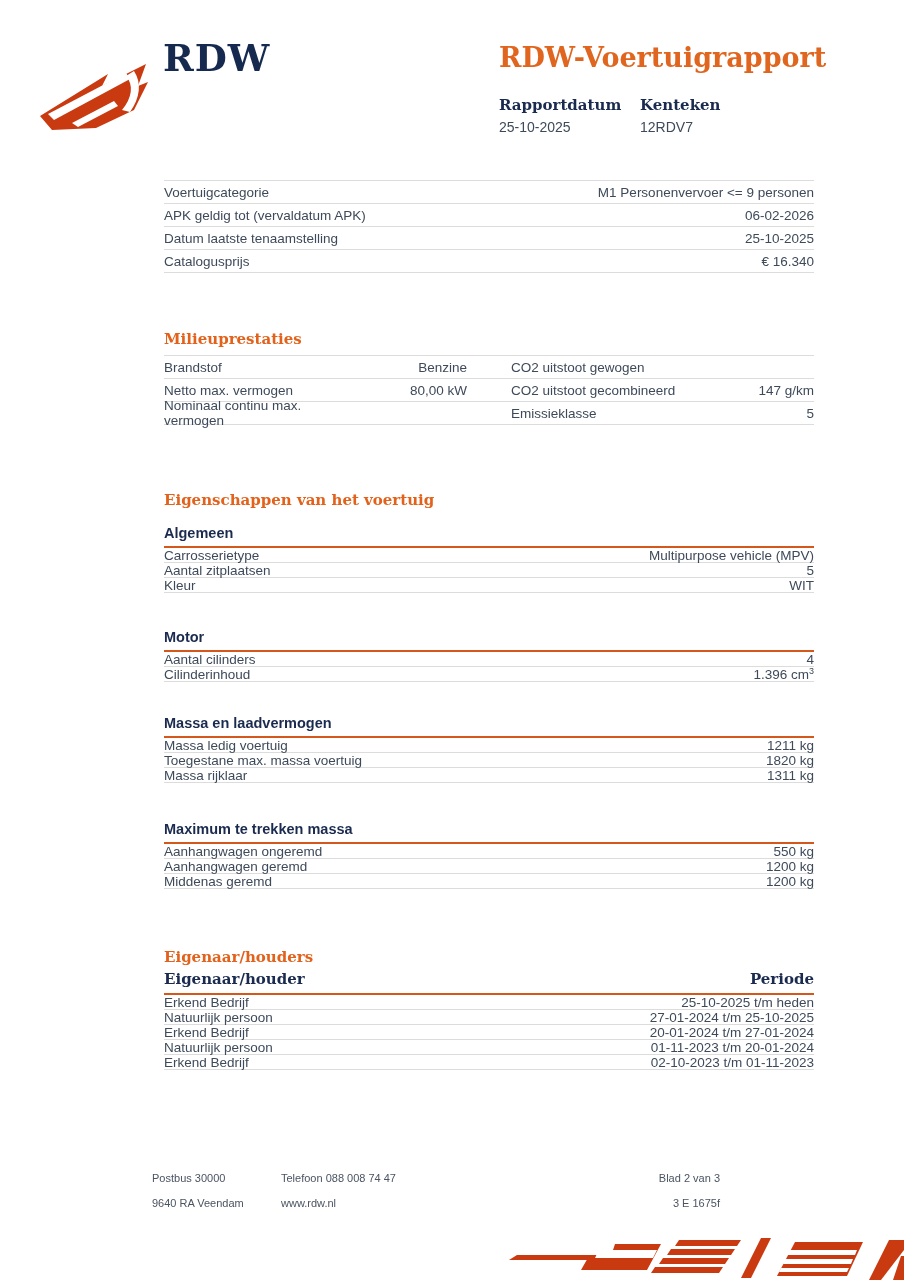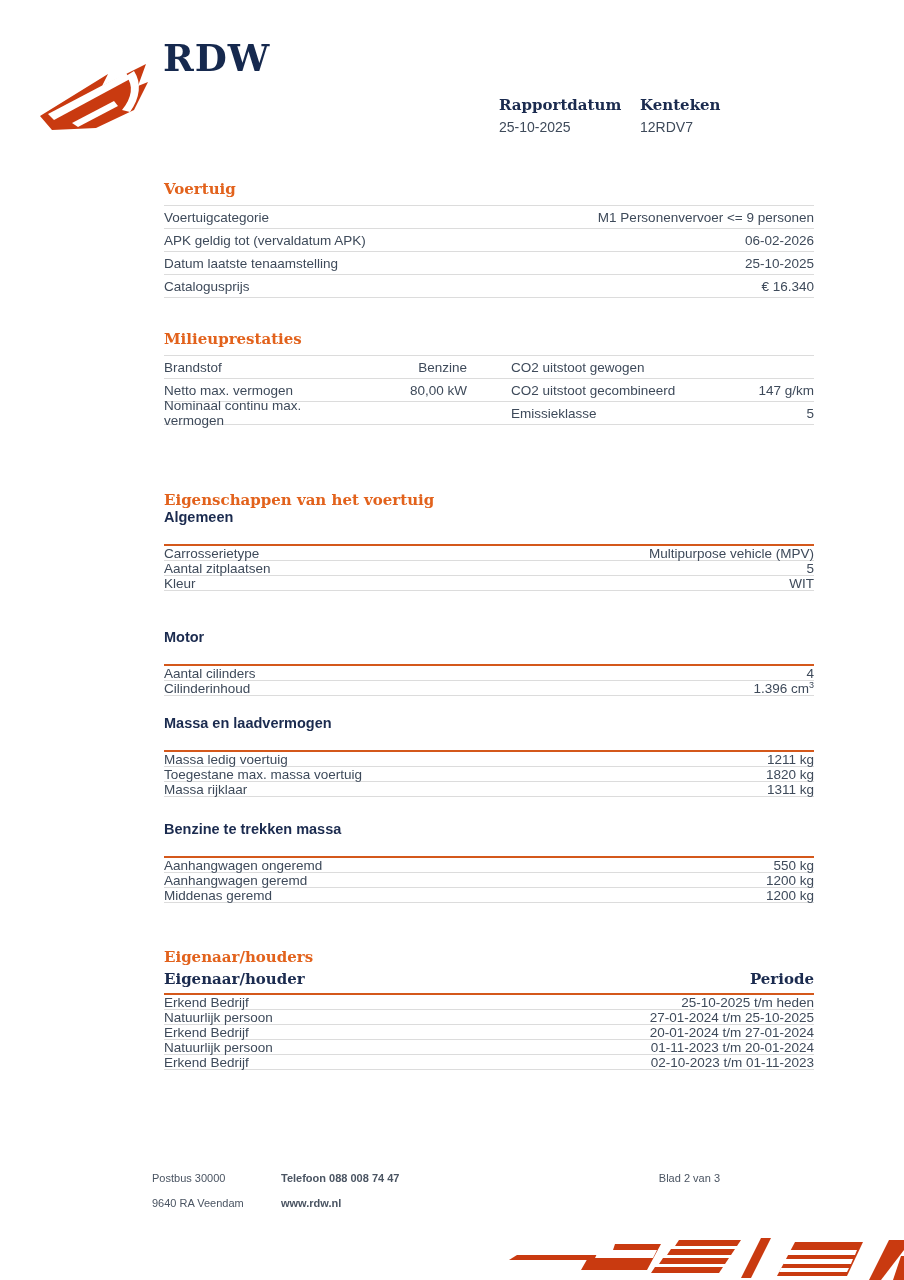--- a/index.html
+++ b/index.html
@@ -34,21 +34,21 @@
   .mx1 { left: 499px; } .mx2 { left: 640px; }
 
   
   .section { position: absolute; left: 164px; width: 650px; }
   .sec-heading {
     font-family: "DejaVu Serif", serif; font-weight: bold;
     font-size: 15px; color: #E2621C; margin-bottom: 7px;
   }
   .sub-title {
     font-size: 14.5px; font-weight: bold; color: #1B2B4F;
-    padding-bottom: 19px; border-bottom: 2px solid #D4581B;
+    padding-bottom: 5px; border-bottom: 2px solid #D4581B;
   }
   .rows { width: 100%; }
   .rows.topline { border-top: 1px solid #DCDCDC; }
   .row {
     display: flex; justify-content: space-between; align-items: center;
     height: 15px; border-bottom: 1px solid #DCDCDC;
     font-size: 13.5px; color: #3E4A5A;
   }
   .row.tall { height: 23px; }
   .lbl { white-space: nowrap; }
@@ -66,46 +66,46 @@
   
   .owner-head {
     display: flex; justify-content: space-between; align-items: baseline;
     font-family: "DejaVu Serif", serif; font-weight: bold;
     font-size: 15px; color: #1B2B4F;
     padding-bottom: 5px; border-bottom: 2px solid #D4581B;
   }
 
   
   .footer-line { position: absolute; font-size: 11px; color: #4A5462; }
-  .f-c1 { left: 152px; } .f-c2 { left: 281px; font-weight: bold; }
+  .f-c1 { left: 152px; } .f-c2 { left: 281px; }
   .f-right { left: 164px; width: 556px; text-align: right; }
   .fy1 { top: 1172px; } .fy2 { top: 1197px; }
 
   .bottom-art { position: absolute; right: 0; bottom: 0; width: 395px; height: 44px; }
 </style>
 </head>
 <body>
 
 <div class="page">
 
   <svg class="logo-flag" viewBox="0 0 112 84" aria-hidden="true">
     <path d="M2,64 L70,22 L64,34 L108,12 L100,34 L110,30 L96,58 L58,76 L14,78 Z" fill="#C93A10"></path>
     <path d="M10,62 L88,21 L92,27 L16,68 Z" fill="#ffffff"></path>
     <path d="M34,71 L76,49 L80,54 L40,75 Z" fill="#ffffff"></path>
     <path d="M88,24 C96,33 94,46 84,58 L92,60 C102,46 104,31 96,19 Z" fill="#ffffff"></path>
   </svg>
   <div class="logo-word">RDW</div>
 
+  <div class="doc-title">RDW-Voertuigrapport</div>
   <div class="meta-label mx1">Rapportdatum</div>
   <div class="meta-label mx2">Kenteken</div>
   <div class="meta-value mx1">25-10-2025</div>
   <div class="meta-value mx2">12RDV7</div>
 
   <div class="section" style="top:180px">
-    <div class="sec-heading">Voertuig</div>
     <div class="rows topline">
       <div class="row tall">
         <span class="lbl">Voertuigcategorie</span>
         <span class="val">M1 Personenvervoer &lt;= 9 personen</span>
       </div>
       <div class="row tall">
         <span class="lbl">APK geldig tot (vervaldatum APK)</span>
         <span class="val">06-02-2026</span>
       </div>
       <div class="row tall">
@@ -137,21 +137,21 @@
       <div class="row2">
         <span class="c-llbl">Nominaal continu max. vermogen</span>
         <span class="c-lval"></span>
         <span class="c-rlbl">Emissieklasse</span>
         <span class="c-rval">5</span>
       </div>
     </div>
   </div>
 
   <div class="section" style="top:491px">
-    <div class="sec-heading" style="margin-bottom:0">Eigenschappen van het voertuig</div>
+    <div class="sec-heading" style="margin-bottom:16px">Eigenschappen van het voertuig</div>
     <div class="sub-title">Algemeen</div>
     <div class="rows">
       <div class="row">
         <span class="lbl">Carrosserietype</span>
         <span class="val">Multipurpose vehicle (MPV)</span>
       </div>
       <div class="row">
         <span class="lbl">Aantal zitplaatsen</span>
         <span class="val">5</span>
       </div>
@@ -188,21 +188,21 @@
         <span class="val">1820 kg</span>
       </div>
       <div class="row">
         <span class="lbl">Massa rijklaar</span>
         <span class="val">1311 kg</span>
       </div>
     </div>
   </div>
 
   <div class="section" style="top:821px">
-    <div class="sub-title">Benzine te trekken massa</div>
+    <div class="sub-title">Maximum te trekken massa</div>
     <div class="rows">
       <div class="row">
         <span class="lbl">Aanhangwagen ongeremd</span>
         <span class="val">550 kg</span>
       </div>
       <div class="row">
         <span class="lbl">Aanhangwagen geremd</span>
         <span class="val">1200 kg</span>
       </div>
       <div class="row">
@@ -240,20 +240,21 @@
         <span class="val">02-10-2023 t/m 01-11-2023</span>
       </div>
     </div>
   </div>
 
   <div class="footer-line f-c1 fy1">Postbus 30000</div>
   <div class="footer-line f-c2 fy1">Telefoon 088 008 74 47</div>
   <div class="footer-line f-right fy1">Blad 2 van 3</div>
   <div class="footer-line f-c1 fy2">9640 RA Veendam</div>
   <div class="footer-line f-c2 fy2">www.rdw.nl</div>
+  <div class="footer-line f-right fy2">3 E 1675f</div>
 
   <svg class="bottom-art" viewBox="0 0 395 44" aria-hidden="true">
     <g fill="#C93A10">
 
       <polygon points="8,19 88,19 85,24 0,24"></polygon>
 
       <polygon points="106,8 152,8 138,34 72,34 80,20 96,20 102,20"></polygon>
       <polygon points="90,14 148,14 144,22 86,22" fill="#ffffff"></polygon>
 
       <polygon points="170,4 232,4 228,10 166,10"></polygon>

